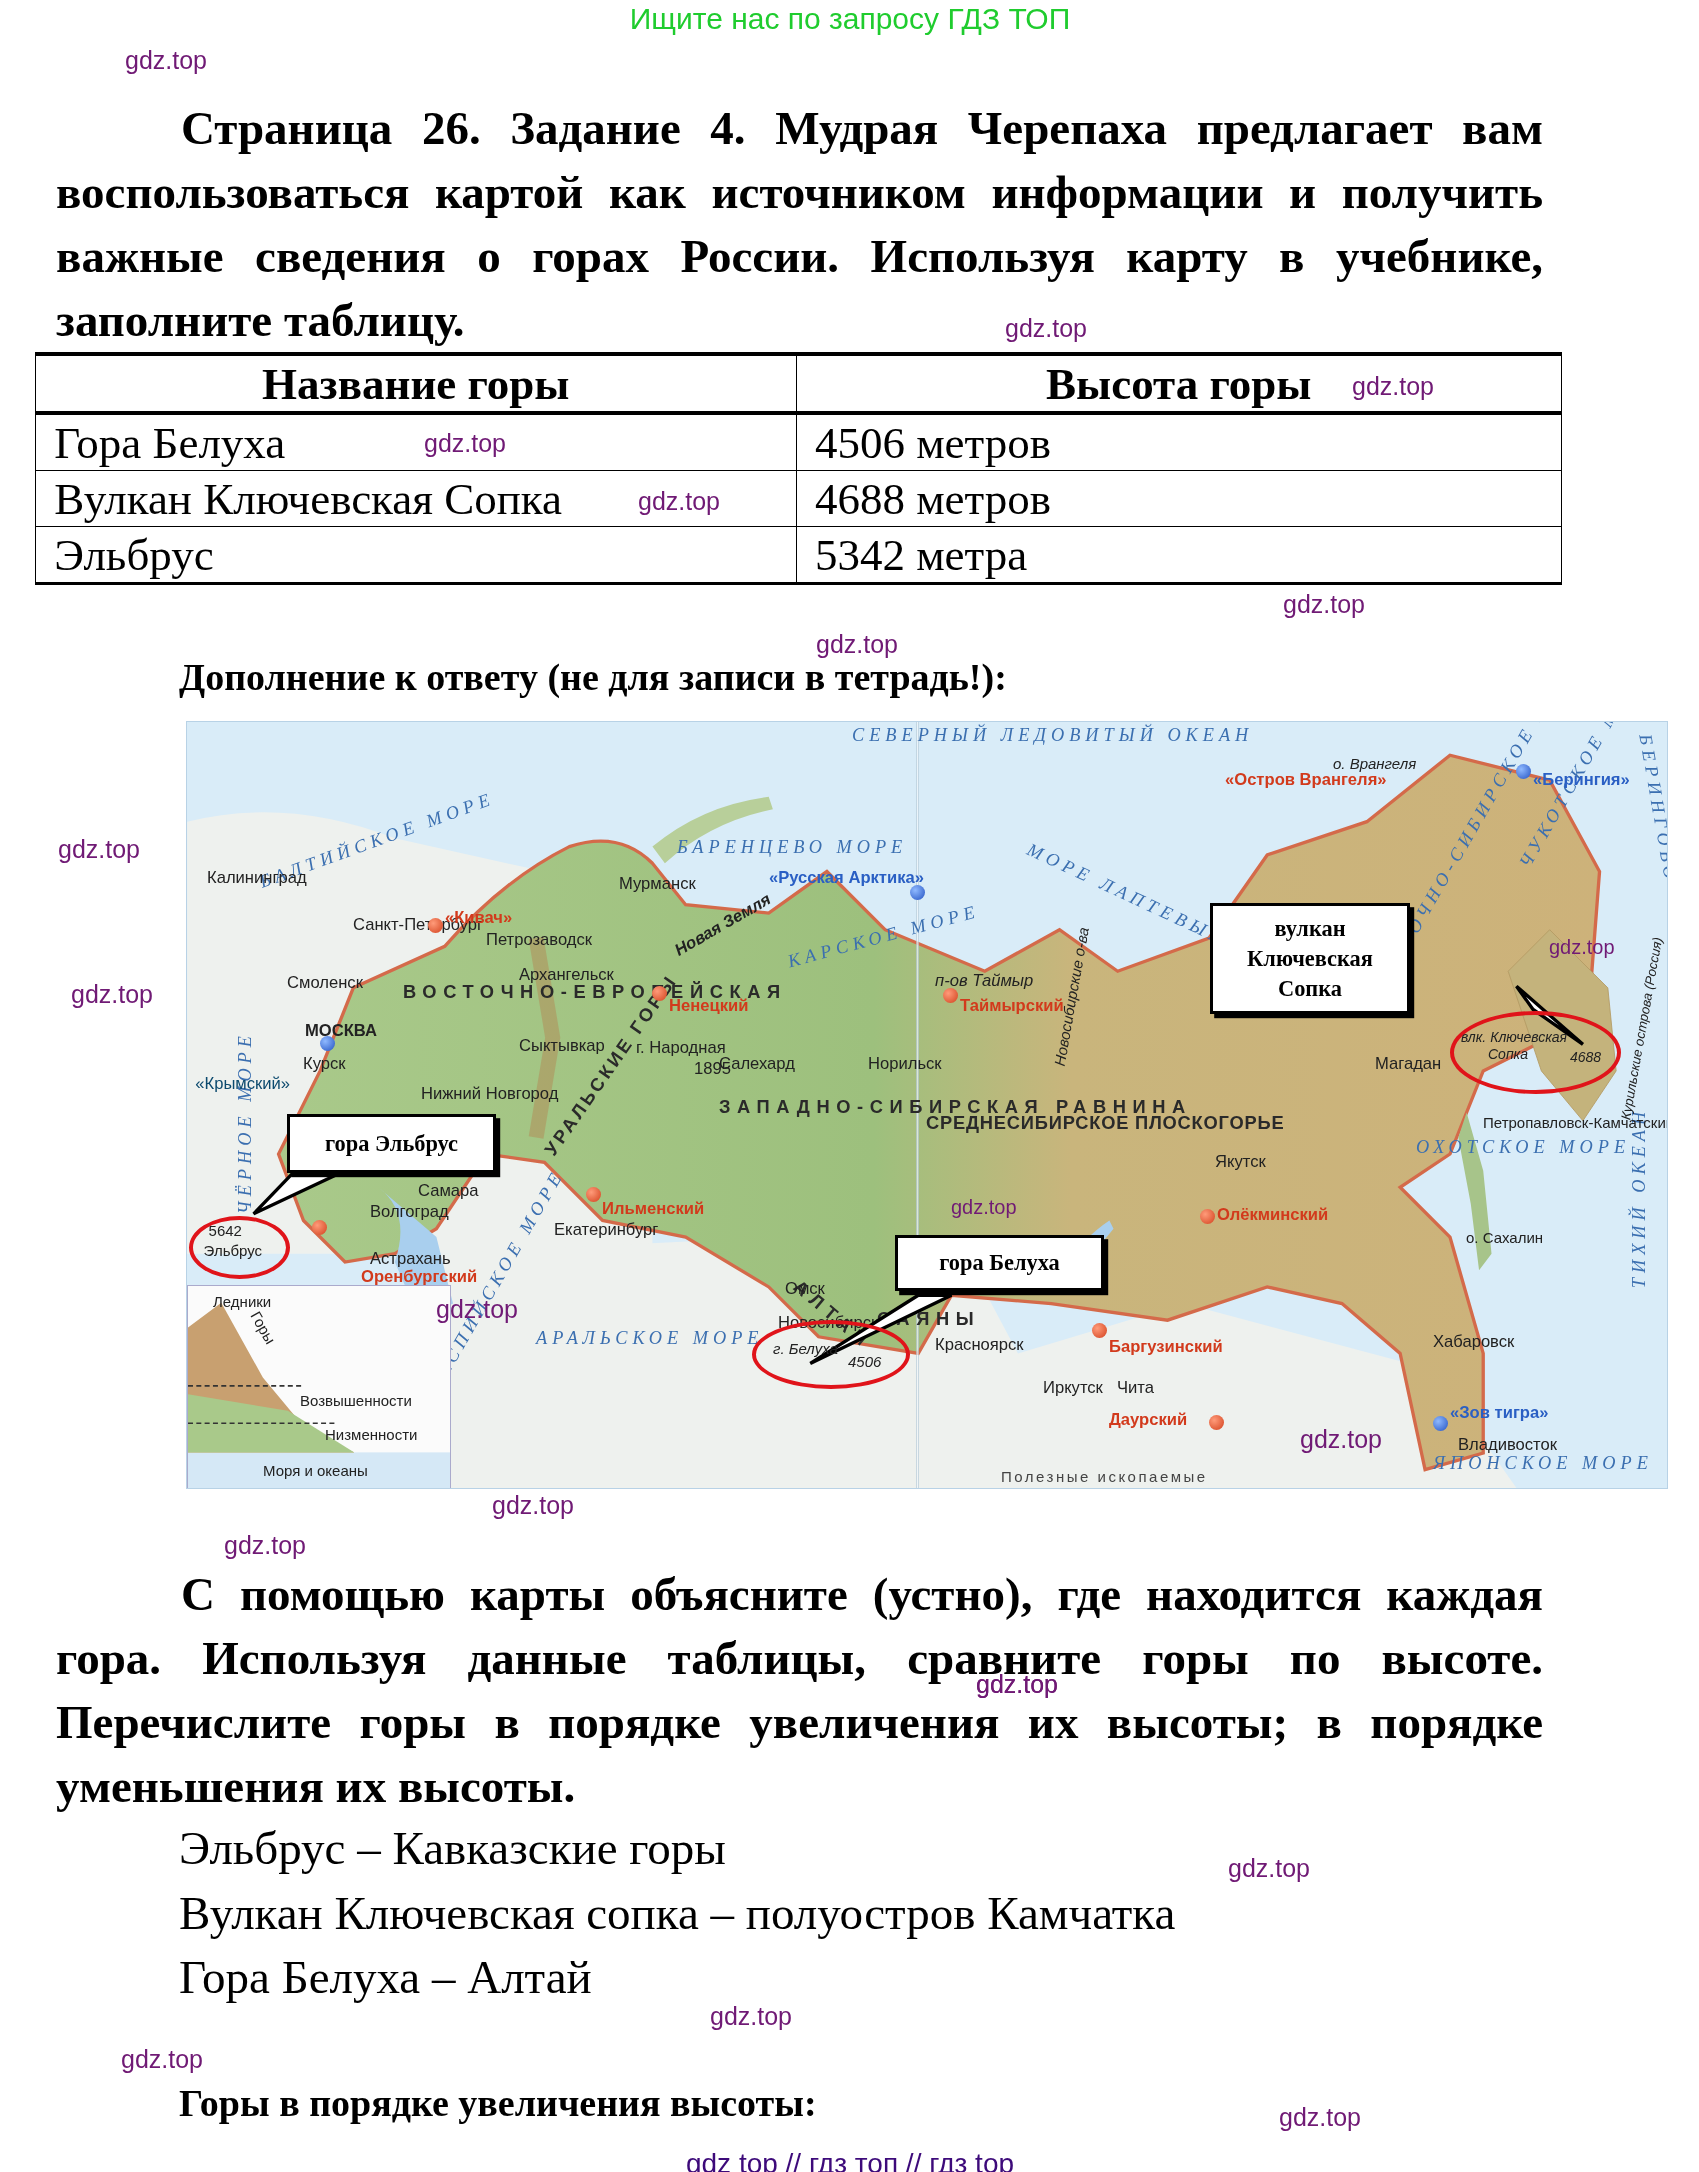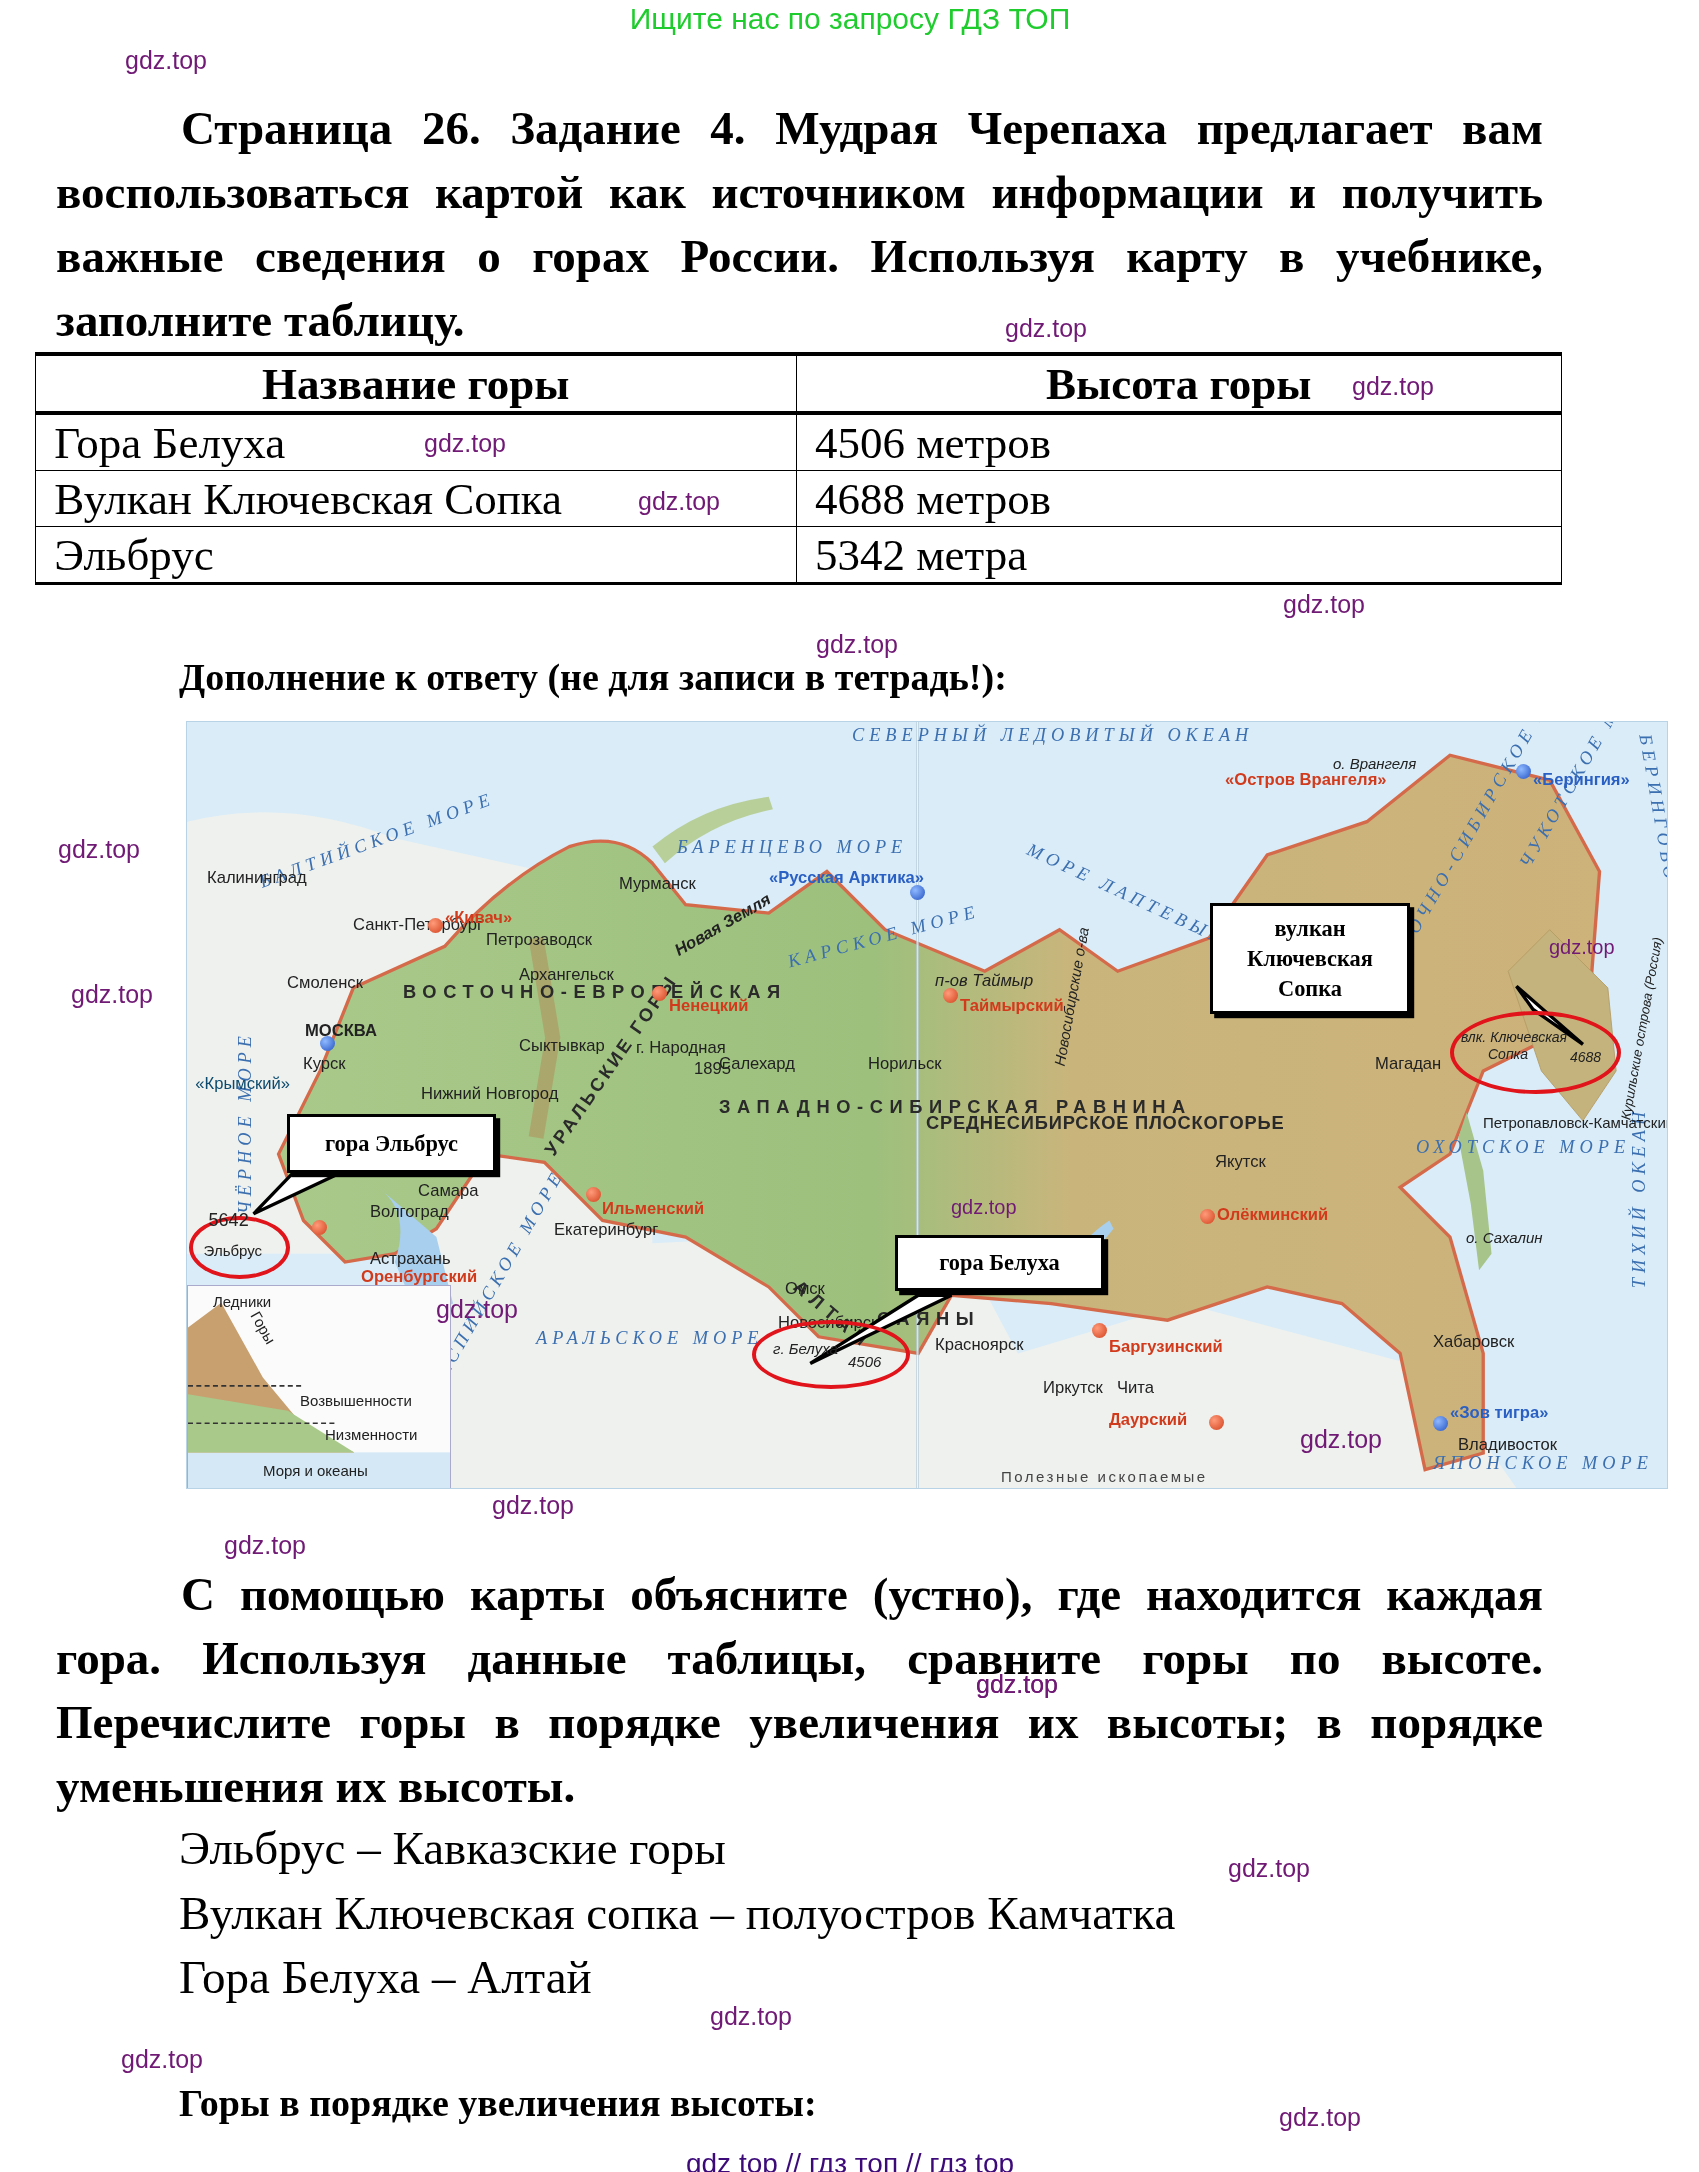--- a/index.html
+++ b/index.html
@@ -179,21 +179,21 @@
   <div class="mlabel" style="left:1188px;top:332px">Магадан</div>
   <div class="mlabel" style="left:1296px;top:392px;font-size:15px">Петропавловск-Камчатский</div>
   <div class="mlabel" style="left:1246px;top:610px">Хабаровск</div>
   <div class="mlabel" style="left:1271px;top:713px">Владивосток</div>
 
   <div class="mlabel" style="left:482px;top:193px;transform:rotate(-30deg);font-style:italic;font-weight:bold">Новая Земля</div>
   <div class="mlabel" style="left:748px;top:249px;font-style:italic">п-ов Таймыр</div>
   <div class="mlabel" style="left:1146px;top:33px;font-style:italic;font-size:15px">о. Врангеля</div>
   <div class="mlabel" style="left:814px;top:266px;transform:rotate(-80deg);font-style:italic;font-size:15px">Новосибирские о-ва</div>
   <div class="mlabel" style="left:1362px;top:299px;transform:rotate(-80deg);font-style:italic;font-size:13.3px">Курильские острова (Россия)</div>
-  <div class="mlabel" style="left:1279px;top:507px;font-style:italic;font-size:15px">о. Сахалин</div>
+  <div class="mlabel" style="left:1279px;top:507px;font-size:15px">о. Сахалин</div>
 
   <div class="mlabel reserve" style="left:258px;top:186px">«Кивач»</div>
   <div class="mlabel reserve" style="left:482px;top:274px">Ненецкий</div>
   <div class="mlabel reserve" style="left:773px;top:274px">Таймырский</div>
   <div class="mlabel reserve" style="left:415px;top:477px">Ильменский</div>
   <div class="mlabel reserve" style="left:174px;top:545px">Оренбургский</div>
   <div class="mlabel reserve" style="left:1030px;top:483px">Олёкминский</div>
   <div class="mlabel reserve" style="left:922px;top:615px">Баргузинский</div>
   <div class="mlabel reserve" style="left:922px;top:688px">Даурский</div>
   <div class="mlabel reserve" style="left:1038px;top:48px">«Остров Врангеля»</div>
@@ -213,21 +213,21 @@
   <div class="dot-red" style="left:1022px;top:693px"></div>
   <div class="dot-blue" style="left:133px;top:314px"></div>
   <div class="dot-blue" style="left:723px;top:163px"></div>
   <div class="dot-blue" style="left:1329px;top:42px"></div>
   <div class="dot-blue" style="left:1246px;top:694px"></div>
 
   <div class="mlabel" style="left:449px;top:316px">г. Народная</div>
   <div class="mlabel" style="left:507px;top:337px">1895</div>
 
   <div class="ring" style="left:1.7px;top:494px;width:93px;height:55px"></div>
-  <div class="mlabel" style="left:21.6px;top:488px;font-size:18px">5642</div>
+  <div class="mlabel" style="left:21.6px;top:500px;font-size:15px">5642</div>
   <div class="mlabel" style="left:16.6px;top:520px;font-size:15px">Эльбрус</div>
   <svg style="position:absolute;left:0;top:0" width="1480" height="766" viewBox="0 0 1781 922">
     <polygon points="130,540 80,592 190,540" fill="#fff" stroke="#000" stroke-width="4"></polygon>
     <polygon points="880,690 750,772 920,690" fill="#fff" stroke="#000" stroke-width="4"></polygon>
     <polygon points="1600,318 1680,388 1620,346" fill="#fff" stroke="#000" stroke-width="4"></polygon>
   </svg>
   <div class="callout" style="left:100px;top:392px;width:203px;height:53px">
     <span>гора Эльбрус</span>
   </div>
 

